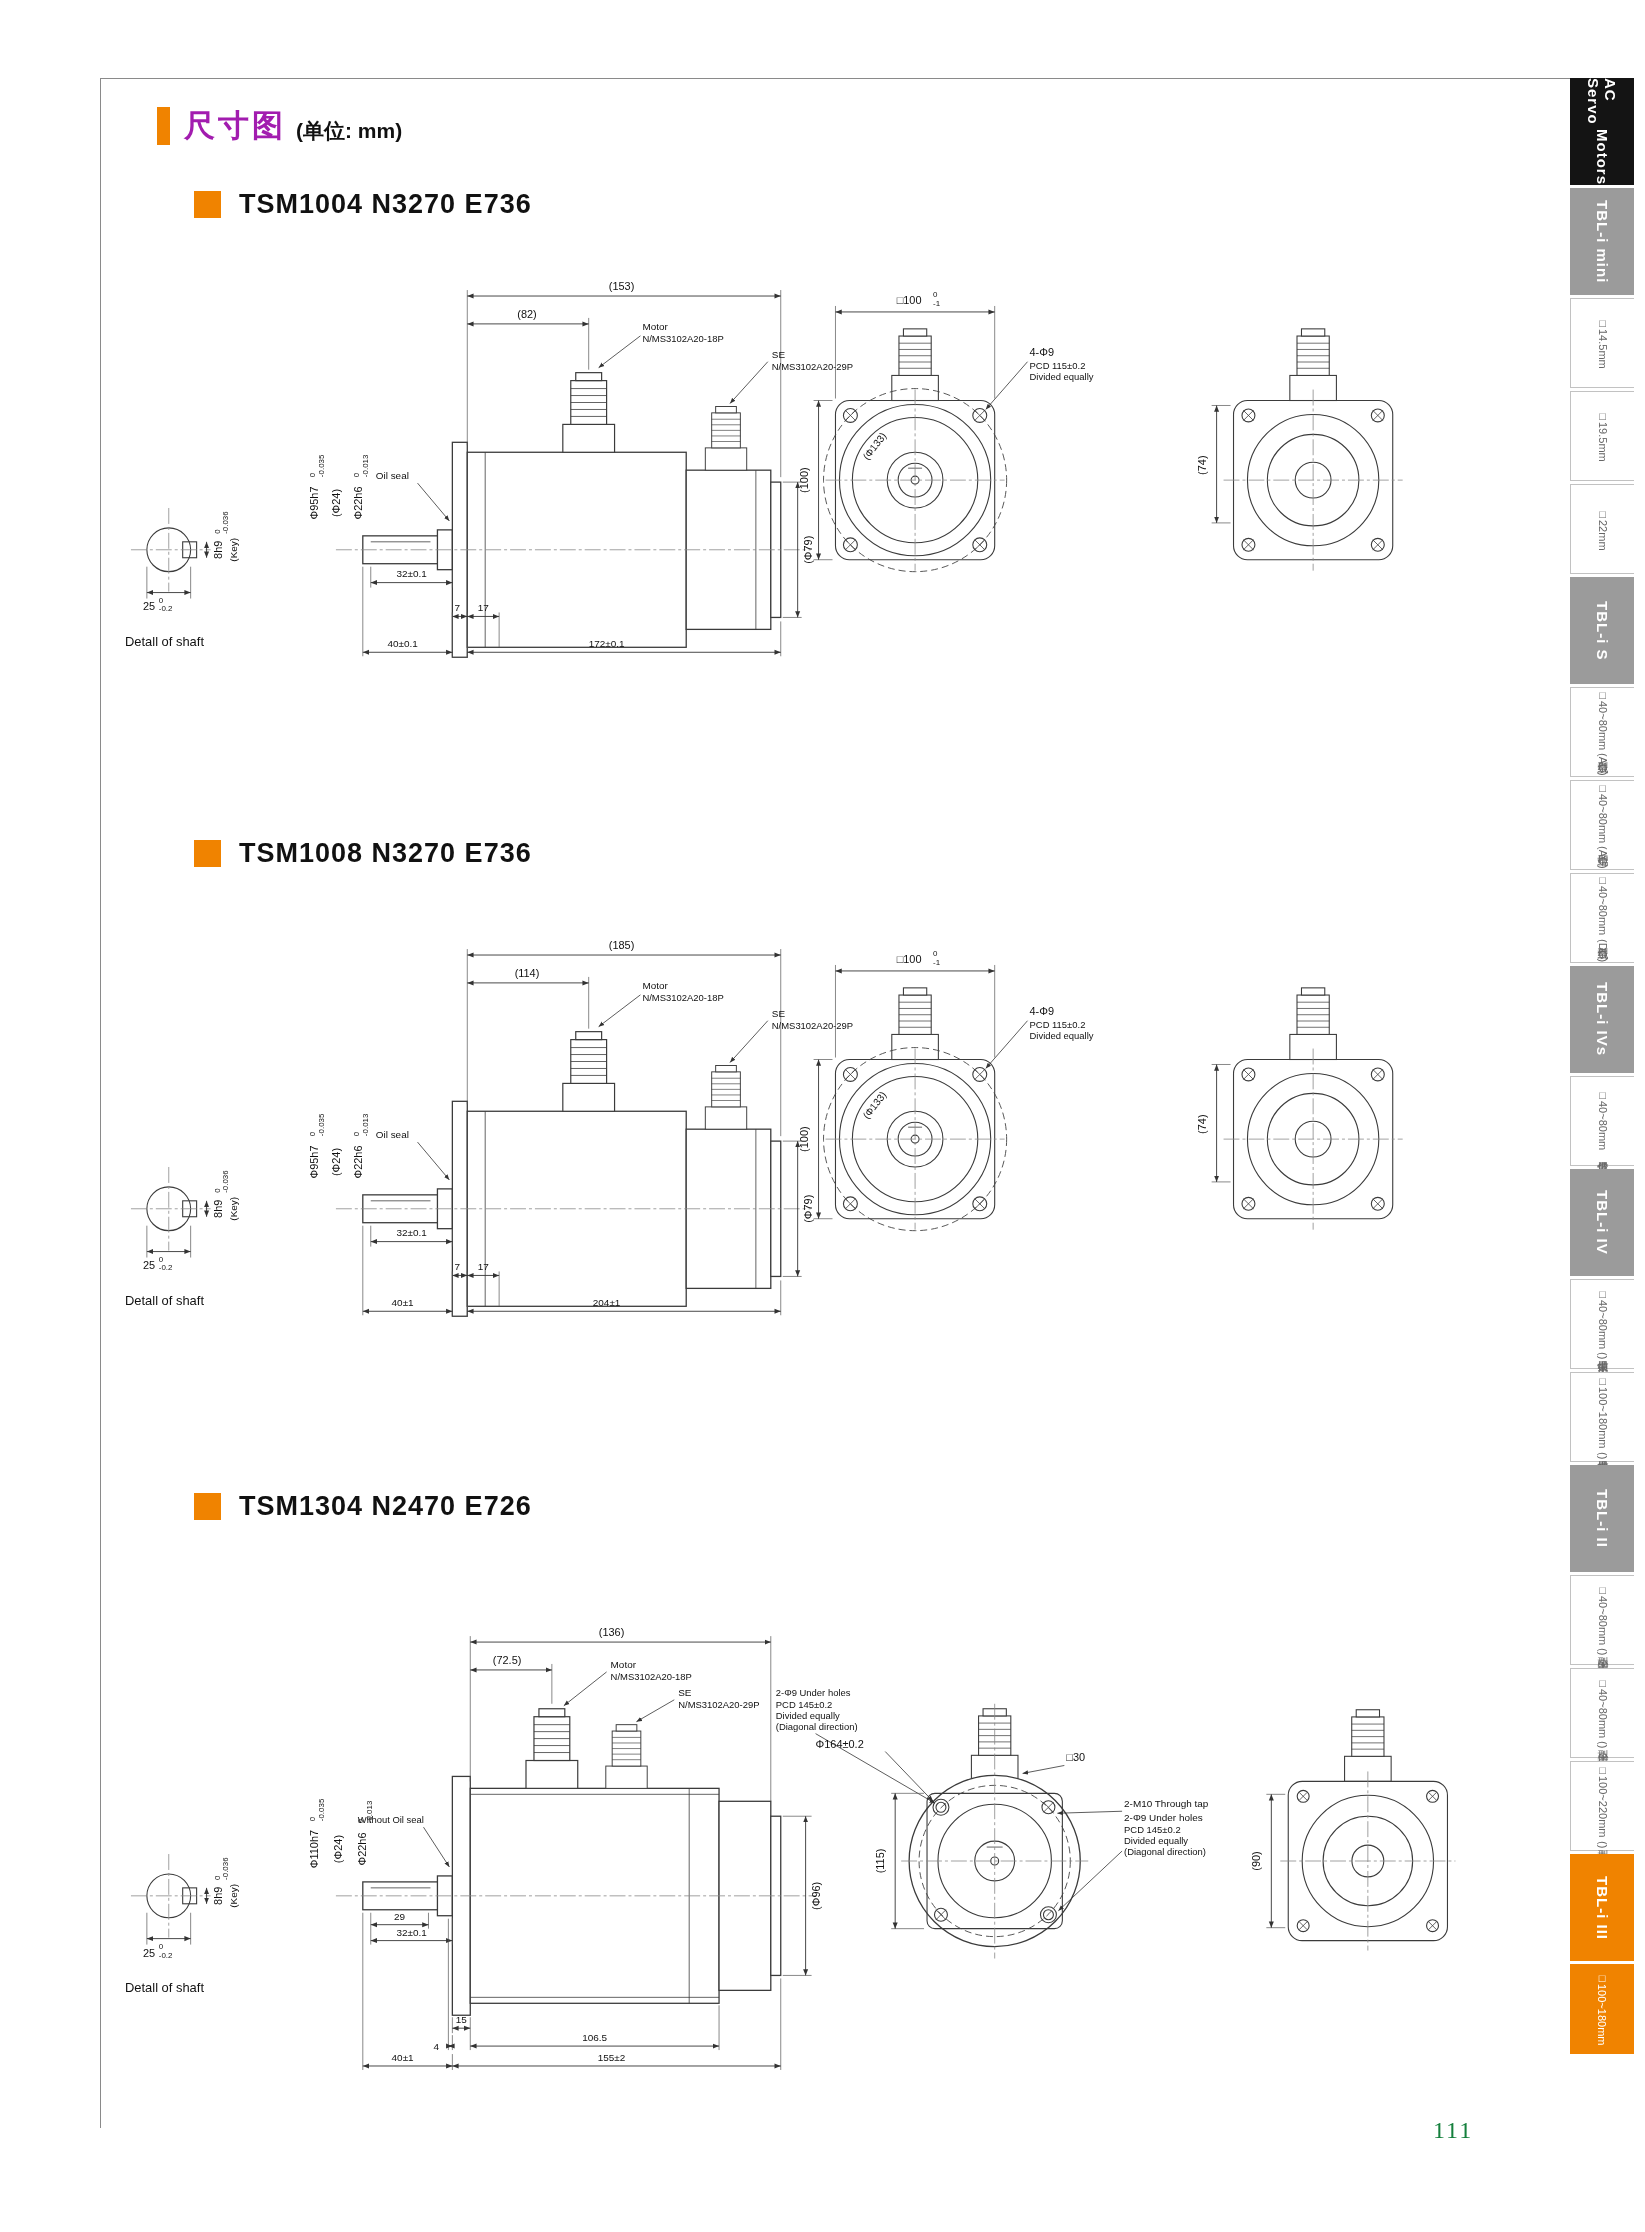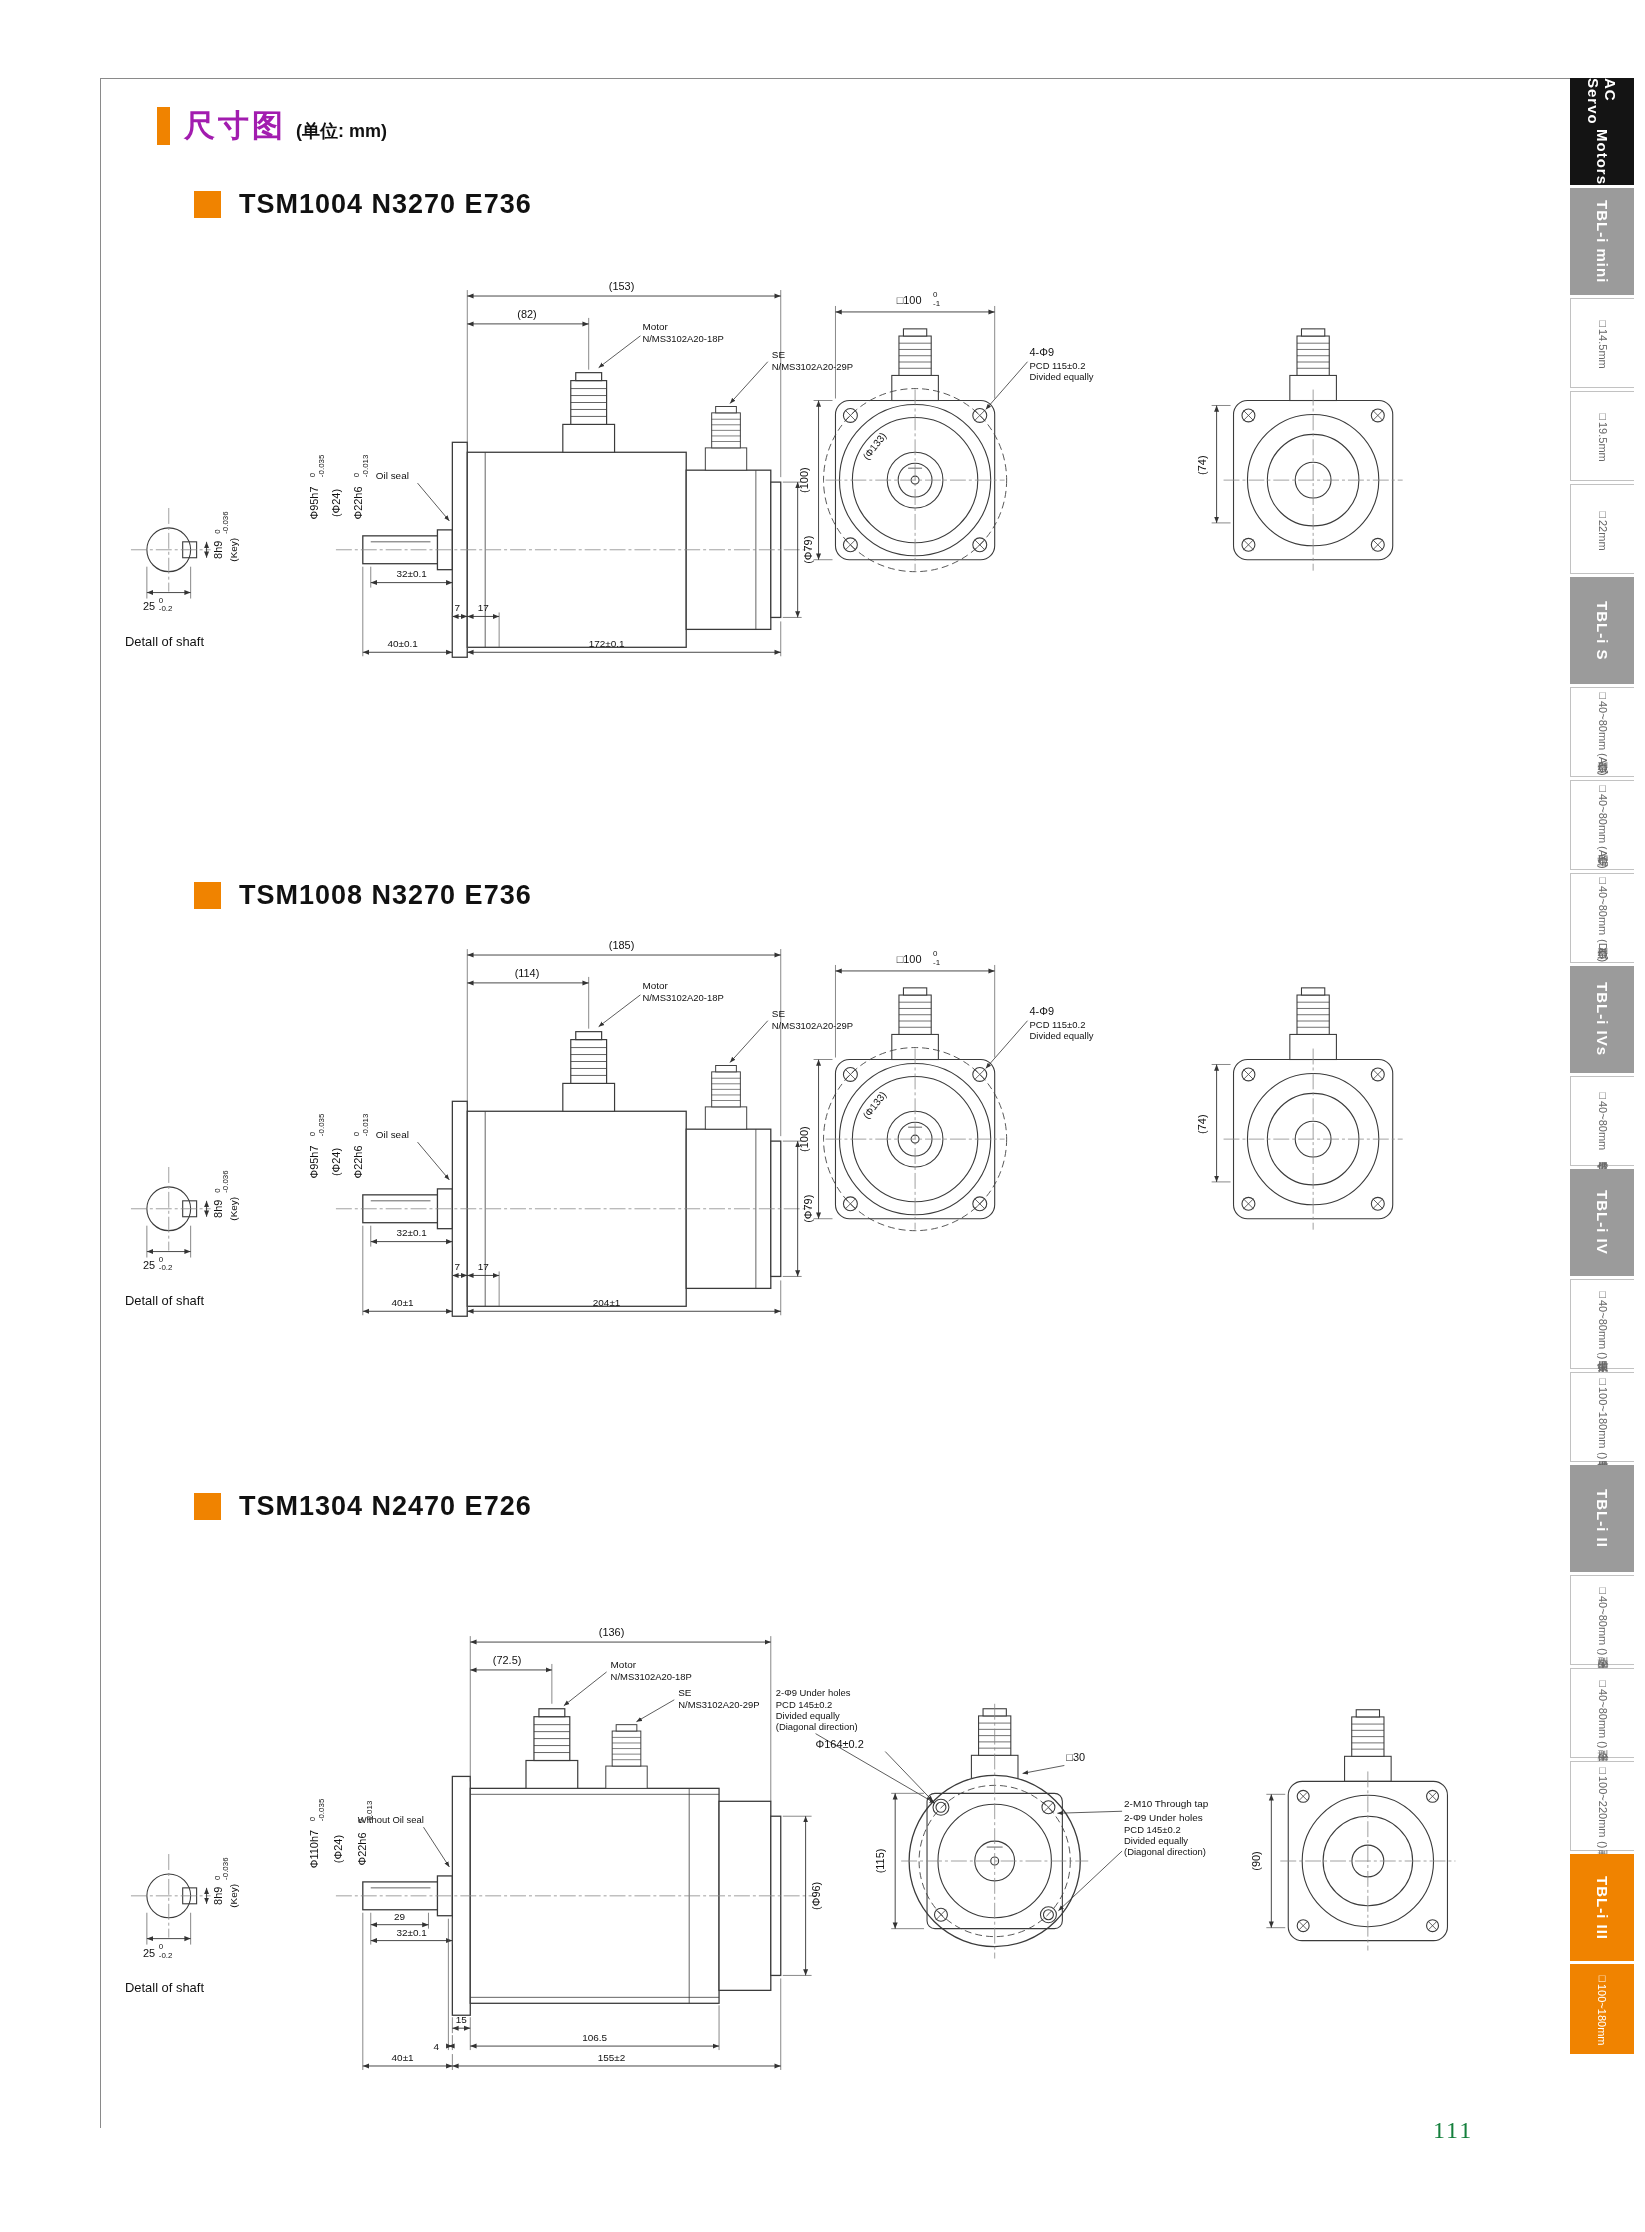--- a/index.html
+++ b/index.html
@@ -4,21 +4,21 @@
 <style>
   * { box-sizing: border-box; }
   html,body { margin:0; padding:0; }
   body { width:1646px; height:2233px; background:#ffffff; position:relative; overflow:hidden;
          font-family:"Liberation Sans", sans-serif; }
   .frame { position:absolute; left:100px; top:78px; width:1470px; height:2050px;
            border-left:1.5px solid #8a8a8a; border-top:1.5px solid #8a8a8a; }
   .hdr { position:absolute; left:157px; top:105px; display:flex; align-items:center; }
   .hbar { width:13px; height:38px; background:#f08300; margin-right:14px; }
   .hdr h1 { font-size:31px; margin:0; letter-spacing:3px; color:#a21caf; font-weight:bold; }
-  .unit { font-size:18px; font-weight:bold; color:#111; margin-left:10px; margin-top:10px; }
+  .unit { font-size:21px; font-weight:bold; color:#111; margin-left:10px; margin-top:10px; }
   .sec-h { position:absolute; left:159px; display:flex; align-items:center; gap:18px;padding-left:35px; }
   .sec-sq { width:27px; height:27px; background:#f08300; flex:0 0 auto; }
   .sec-h h2 { font-size:27px; margin:0; color:#111; letter-spacing:1px; font-weight:bold; }
   svg.draw { position:absolute; left:119px; }
   svg text { font-family:"Liberation Sans", sans-serif; fill:#111; }
   .t13{font-size:13px} .t11{font-size:11px} .t10{font-size:10px} .t9{font-size:9.5px} .tol{font-size:8px}
   .mid{text-anchor:middle}
   .ln{stroke:#3b3b3b;stroke-width:1.3;fill:#fff}
   .lnn{stroke:#3b3b3b;stroke-width:1.1;fill:none}
   .lnt{stroke:#3b3b3b;stroke-width:0.8;fill:none}
@@ -245,21 +245,21 @@
     </g>
     <line class="ext" x1="1117" y1="140" x2="1098" y2="140"></line>
     <line class="ext" x1="1117" y1="258" x2="1098" y2="258"></line>
     <line class="dl" x1="1103" y1="140" x2="1103" y2="258"></line>
     <g transform="translate(1092,200) rotate(-90)">
       <text class="t11 mid">(74)</text>
     </g>
   </g>
 </svg>
 
-<div class="sec-h" style="top:880px">
+<div class="sec-h" style="top:838px">
   <div class="sec-sq"></div>
   <h2>TSM1008 N3270 E736</h2>
 </div>
 
 <svg class="draw" style="top:925px" width="1423" height="478" viewBox="0 0 1430 480">
   <g>
     <circle class="lnn" cx="50" cy="285" r="22"></circle>
     <rect class="lnn" x="64" y="277" width="14" height="16"></rect>
     <line class="cl" x1="12" y1="285" x2="92" y2="285"></line>
     <line class="cl" x1="50" y1="243" x2="50" y2="327"></line>

